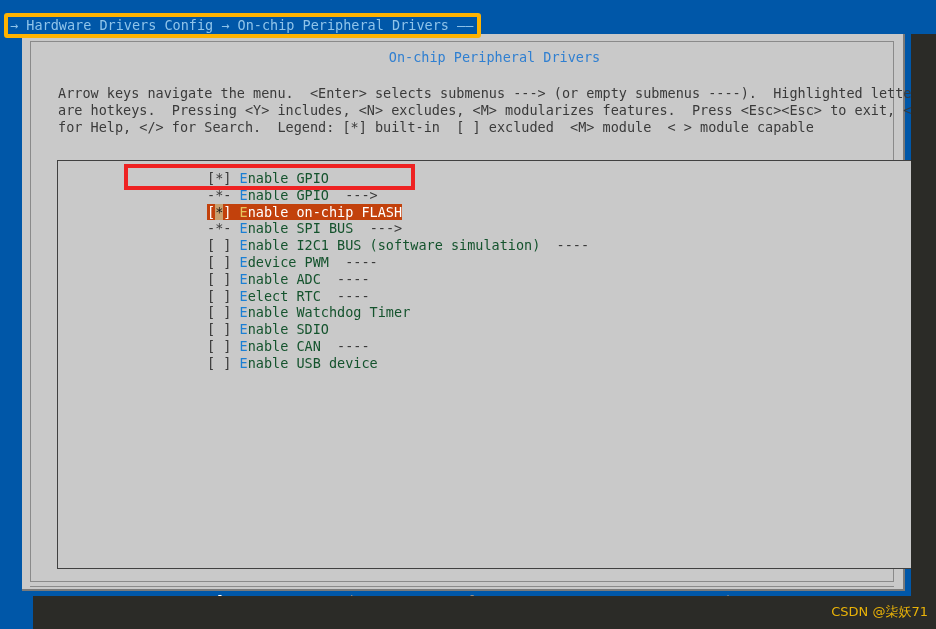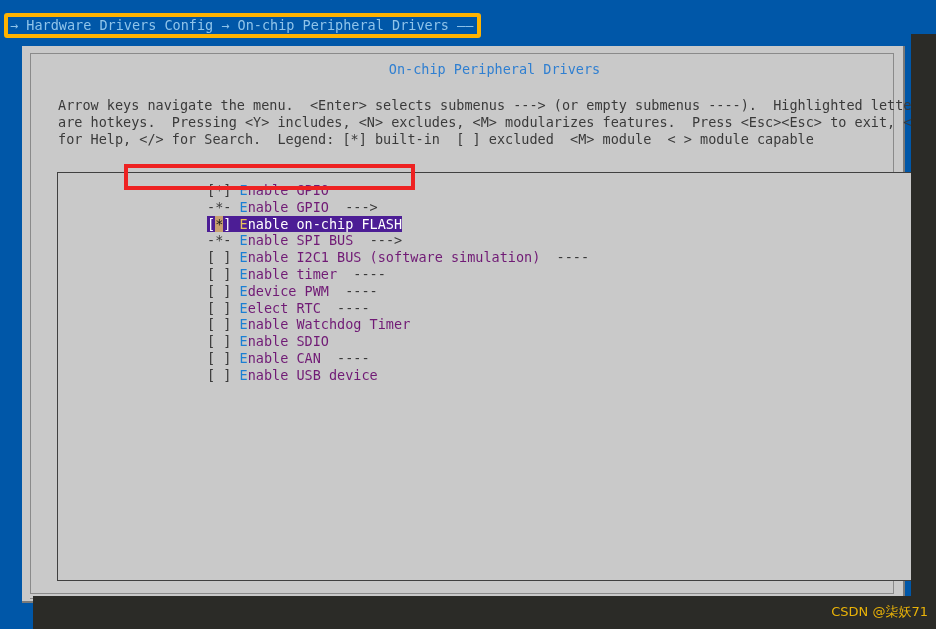--- a/index.html
+++ b/index.html
@@ -58,21 +58,20 @@
   #dialog {
     position: absolute;
     left: 22px;
     top: 34px;
     width: 883px;
     height: 557px;
     background: #c9c9c9;
     box-sizing: border-box;
     border-right: 2px solid #7a7a7a;
     border-bottom: 2px solid #7a7a7a;
-    margin-top: 12px;
   }
 
   
   #dialog-frame {
     position: absolute;
     left: 8px;
     top: 7px;
     right: 9px;
     bottom: 7px;
     box-sizing: border-box;
@@ -129,25 +128,25 @@
   .menu-row {
     white-space: pre;
     height: 16.8px;
     line-height: 16.8px;
     font-size: 13.5px;
     color: #3a3a3a;
     width: fit-content;
   }
   .menu-row .mark { color: #3a3a3a; }
   .menu-row .hot  { color: #1a7fd4; }
-  .menu-row .txt  { color: #701a75; }
+  .menu-row .txt  { color: #14532d; }
   .menu-row .arrow { color: #3a3a3a; }
 
   .menu-row.selected {
-    background: #4c1d95;
+    background: #c2410c;
   }
   .menu-row.selected .mark { color: #ffffff; }
   .menu-row.selected .hot  { color: #e8c35a; }
   .menu-row.selected .txt  { color: #ffffff; }
   .menu-row.selected .cursor {
     background: #c8a070;
     color: #1a1a1a;
   }
 
   
@@ -247,22 +246,22 @@
 are hotkeys.  Pressing &lt;Y&gt; includes, &lt;N&gt; excludes, &lt;M&gt; modularizes features.  Press &lt;Esc&gt;&lt;Esc&gt; to exit, &lt;?&gt;
 for Help, &lt;/&gt; for Search.  Legend: [*] built-in  [ ] excluded  &lt;M&gt; module  &lt; &gt; module capable</div>
 
     <div id="list-box">
       <div id="menu-items">
           <div class="menu-row"><span class="mark"><span>[</span><span>*</span><span>]</span></span><span class="txt"> </span><span class="hot">E</span><span class="txt">nable GPIO</span></div>
           <div class="menu-row"><span class="mark"><span>-</span><span>*</span><span>-</span></span><span class="txt"> </span><span class="hot">E</span><span class="txt">nable GPIO</span><span class="arrow">  ---&gt;</span></div>
           <div class="menu-row selected"><span class="mark"><span>[</span><span class="cursor">*</span><span>]</span></span><span class="txt"> </span><span class="hot">E</span><span class="txt">nable on-chip FLASH</span></div>
           <div class="menu-row"><span class="mark"><span>-</span><span>*</span><span>-</span></span><span class="txt"> </span><span class="hot">E</span><span class="txt">nable SPI BUS</span><span class="arrow">  ---&gt;</span></div>
           <div class="menu-row"><span class="mark"><span>[</span><span> </span><span>]</span></span><span class="txt"> </span><span class="hot">E</span><span class="txt">nable I2C1 BUS (software simulation)</span><span class="arrow">  ----</span></div>
-          <div class="menu-row"><span class="mark"><span>[</span><span> </span><span>]</span></span><span class="txt"> </span><span class="hot">E</span><span class="txt">nable timer</span><span class="arrow">  ----</span></div>
           <div class="menu-row"><span class="mark"><span>[</span><span> </span><span>]</span></span><span class="txt"> </span><span class="hot">E</span><span class="txt">device PWM</span><span class="arrow">  ----</span></div>
+          <div class="menu-row"><span class="mark"><span>[</span><span> </span><span>]</span></span><span class="txt"> </span><span class="hot">E</span><span class="txt">nable ADC</span><span class="arrow">  ----</span></div>
           <div class="menu-row"><span class="mark"><span>[</span><span> </span><span>]</span></span><span class="txt"> </span><span class="hot">E</span><span class="txt">elect RTC</span><span class="arrow">  ----</span></div>
           <div class="menu-row"><span class="mark"><span>[</span><span> </span><span>]</span></span><span class="txt"> </span><span class="hot">E</span><span class="txt">nable Watchdog Timer</span></div>
           <div class="menu-row"><span class="mark"><span>[</span><span> </span><span>]</span></span><span class="txt"> </span><span class="hot">E</span><span class="txt">nable SDIO</span></div>
           <div class="menu-row"><span class="mark"><span>[</span><span> </span><span>]</span></span><span class="txt"> </span><span class="hot">E</span><span class="txt">nable CAN</span><span class="arrow">  ----</span></div>
           <div class="menu-row"><span class="mark"><span>[</span><span> </span><span>]</span></span><span class="txt"> </span><span class="hot">E</span><span class="txt">nable USB device</span></div>
         </div>
     </div>
 
     <div id="button-sep"></div>
     <div id="button-bar">

